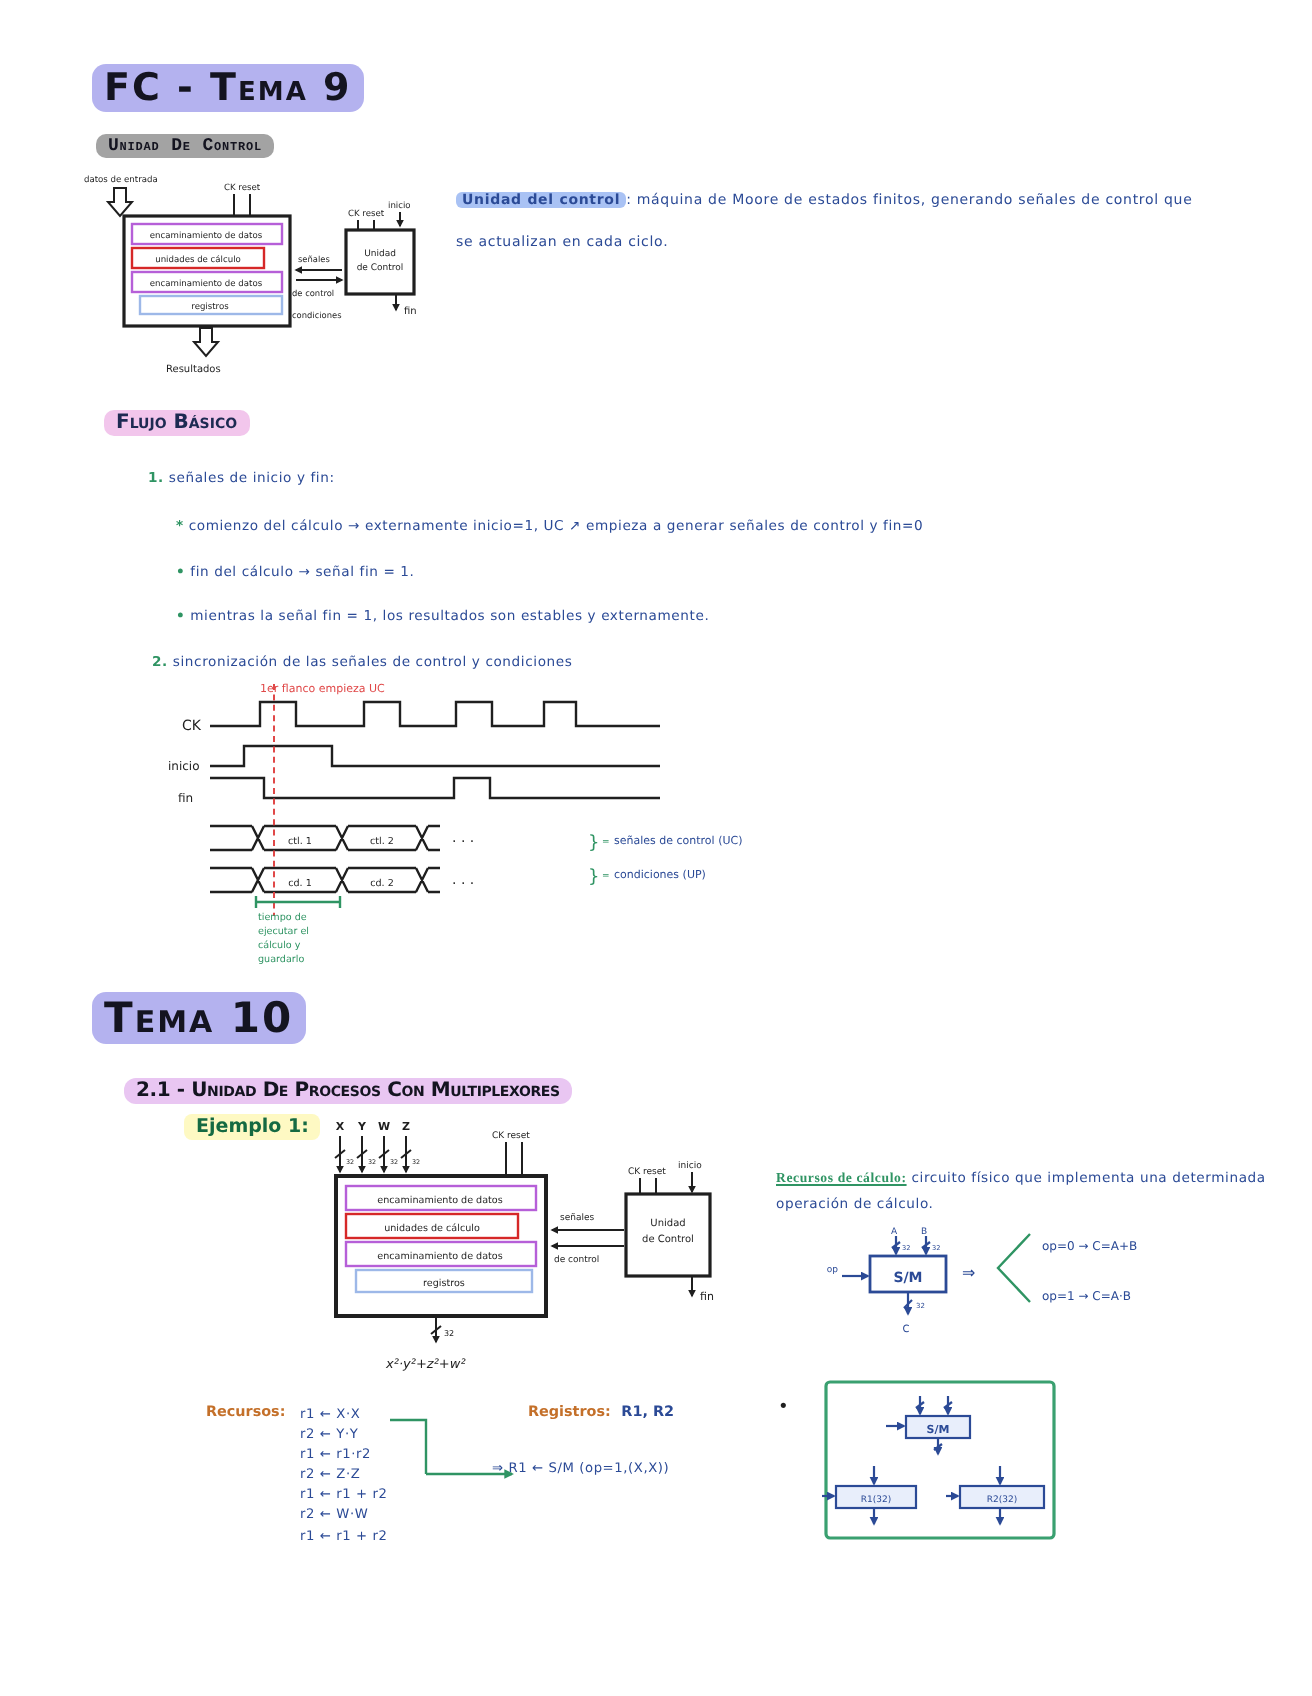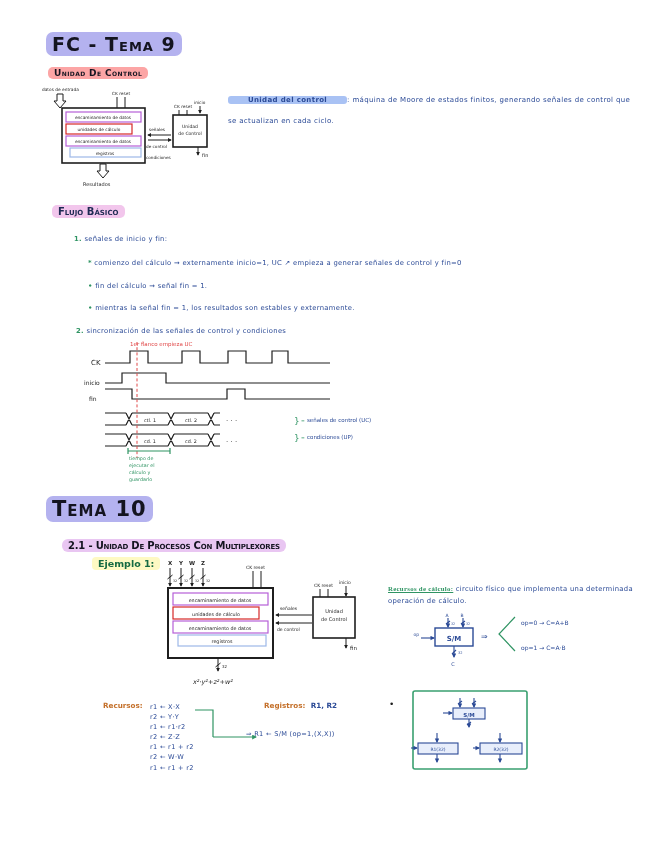--- a/index.html
+++ b/index.html
@@ -12,29 +12,29 @@
 
   
   .blue   { color:#2b4a96; }
   .green  { color:#2f9463; }
   .orange { color:#c4702a; }
   .bold   { font-weight:bold; }
 
   
   .hl { display:inline-block; border-radius:7px; padding:1px 6px; }
   .t9    { font-size:19px; font-weight:bold; font-variant:small-caps; letter-spacing:1px; background:#b4b2ef; color:#141420; }
-  .h2    { font-size:9px;  font-weight:bold; font-variant:small-caps; letter-spacing:.4px; background:#fca5a5; color:#141420; border-radius:5px; }
+  .h2    { font-size:9px;  font-weight:bold; font-variant:small-caps; letter-spacing:.4px; background:#a3a3a3; color:#141420; border-radius:5px;font-family:Liberation Mono, monospace; }
   .hflujo{ font-size:10px; font-weight:bold; font-variant:small-caps; background:#f2c6ec; color:#1d2a52; border-radius:5px; }
   .t10   { font-size:21px; font-weight:bold; font-variant:small-caps; letter-spacing:1px; background:#b4b2ef; color:#141420; }
   .sec   { font-size:10px; font-weight:bold; font-variant:small-caps; letter-spacing:-.2px; background:#e9c6f2; color:#141420; border-radius:6px; }
   .ej    { font-size:9.5px; font-weight:bold; background:#fef9c3; color:#156a42; border-radius:4px;text-align:center; }
 
   .body  { font-size:6.8px; letter-spacing:.3px; white-space:nowrap; }
   .para  { font-size:7px; letter-spacing:.35px; white-space:nowrap; }
-  .term  { background:#a9c2f4; padding:0 20px; border-radius:3px; font-weight:bold; }
+  .term  { background:#a9c2f4; padding:0 3px; border-radius:3px; font-weight:bold; }
   .rterm { color:#2f9463; font-weight:bold; text-decoration:underline;font-family:Liberation Serif, serif; }
   .steps div { line-height:10.1px; }
 
   
   .ink    { stroke:#1f1f1f; stroke-width:1;   fill:none; }
   .inkb   { stroke:#1f1f1f; stroke-width:1.6; fill:none; }
   .wave   { stroke:#1f1f1f; stroke-width:1.2; fill:none; }
   .blueln { stroke:#2b4a96; stroke-width:1.1; fill:none; }
   .greenln{ stroke:#2f9463; stroke-width:1.2; fill:none; }
   .reddash{ stroke:#e04848; stroke-width:1;   fill:none; stroke-dasharray:3 2.2; }

